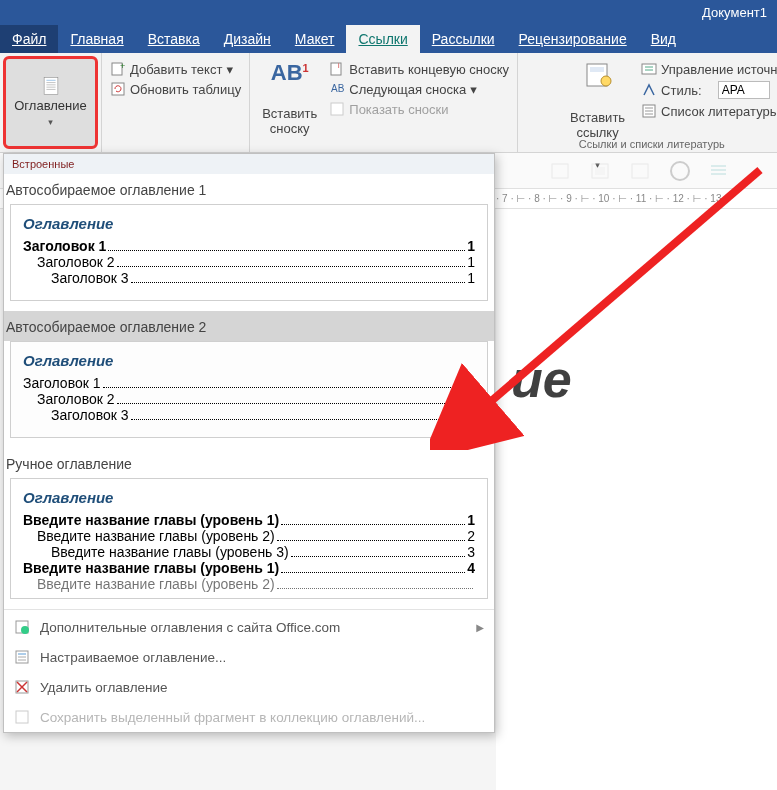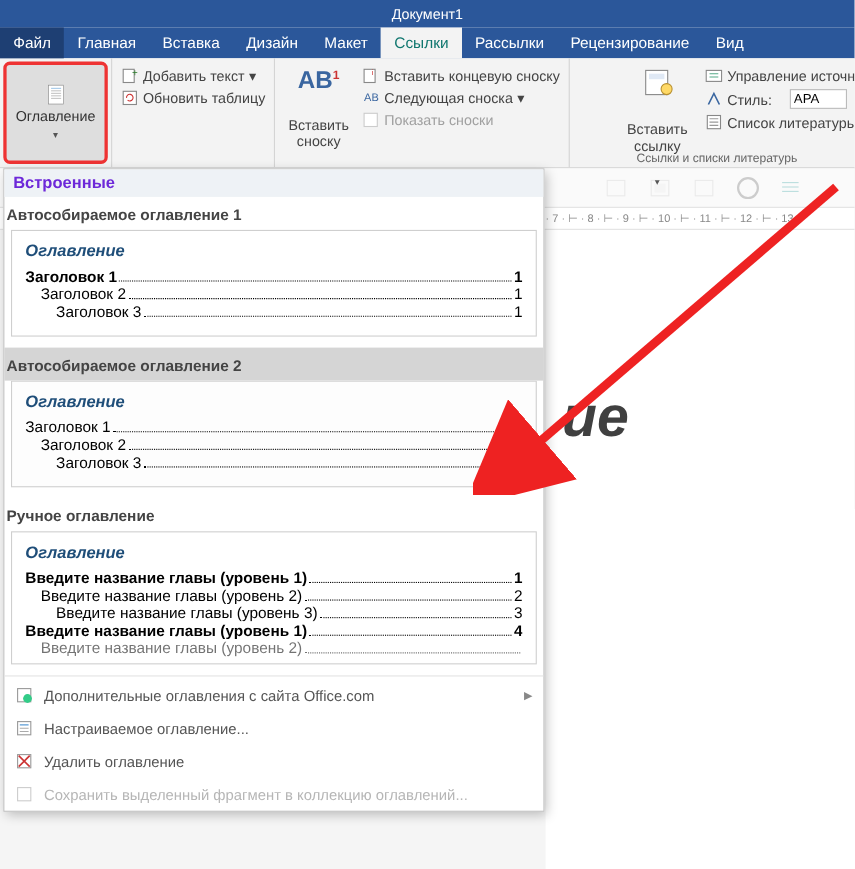--- a/index.html
+++ b/index.html
@@ -1,19 +1,19 @@
 <!DOCTYPE html>
 <html><head>
 <meta charset="utf-8">
 <style>
   * { box-sizing: border-box; margin: 0; padding: 0; font-family: 'Segoe UI', Tahoma, sans-serif; }
   body { width: 777px; height: 790px; overflow: hidden; background: #f5f5f5; position: relative; }
-  .titlebar { background: #2b579a; color: #fff; height: 25px; display: flex; justify-content: center; align-items: center; padding: 0 10px; font-size: 13px; }
+  .titlebar { background: #2b579a; color: #fff; height: 25px; display: flex; justify-content: flex-end; align-items: center; padding: 0 10px; font-size: 13px; }
   .menubar { background: #2b579a; color: #fff; height: 28px; display: flex; align-items: stretch; font-size: 14px; }
-  .menubar .tab { padding: 12px 12px; display: flex; align-items: center; cursor: pointer; }
+  .menubar .tab { padding: 12px 12px; display: flex; align-items: center; cursor: pointer; text-decoration: underline; }
   .menubar .tab.file { background: #1e3f73; }
   .menubar .tab.active { background: #f3f3f3; color: #0f766e; }
   .ribbon { background: #f3f3f3; height: 100px; display: flex; border-bottom: 1px solid #d4d4d4; }
   .ribbon-group { border-right: 1px solid #d4d4d4; padding: 3px 4px 2px 4px; display: flex; flex-direction: column; position: relative; }
   .ribbon-group .glabel { font-size: 11px; color: #666; text-align: center; position: absolute; bottom: 2px; left: 0; right: 0; }
   .toc-btn { width: 95px; height: 94px; border: 3px solid #e33; border-radius: 6px; background: #dedede; display: flex; flex-direction: column; align-items: center; justify-content: center; gap: 4px; font-size: 13px; color: #333; }
   .toc-btn .dropdown-caret { font-size: 9px; color: #555; }
   .rb-stack { display: flex; flex-direction: column; gap: 2px; padding-top: 4px; }
   .rb-item { display: flex; align-items: center; gap: 4px; font-size: 13px; color: #444; padding: 1px 4px; white-space: nowrap; cursor: pointer; }
   .rb-item.disabled { color: #a0a0a0; }
@@ -26,22 +26,22 @@
   .sb-ghost { width: 22px; height: 22px; opacity: 0.35; }
   .sb-circle { width: 20px; height: 20px; border: 2px solid #ccc; border-radius: 50%; }
   
   .ruler { height: 20px; background: #fff; border-bottom: 1px solid #e0e0e0; font-size: 10px; color: #888; padding-left: 496px; letter-spacing: 0; white-space: nowrap; overflow: hidden; display: flex; align-items: center; }
   
   .doc-area { position: absolute; top: 209px; left: 496px; right: 0; bottom: 0; background: #fff; padding: 140px 0 0 15px; }
   .doc-visible { font-size: 52px; font-weight: 900; font-style: italic; color: #404040; }
   
   
   .gallery { position: absolute; top: 153px; left: 3px; width: 492px; background: #fff; border: 1px solid #c0c0c0; box-shadow: 2px 3px 10px rgba(0,0,0,0.25); }
-  .gallery .section-hdr { background: #eef2f6; color: #6d28d9; font-size: 15px; font-weight: 700; padding: 4px 8px; }
-  .gallery .cat { font-size: 14px; font-weight: bold; color: #444; padding: 8px 6px 6px 2px; }
+  .gallery .section-hdr { background: #eef2f6; color: #7f1d1d; font-size: 11px; font-weight: 400; padding: 4px 8px; }
+  .gallery .cat { font-size: 14px; font-weight: normal; color: #444; padding: 8px 6px 6px 2px; }
   .gallery .cat.hover { background: #d5d5d5; }
   .preview { border: 1px solid #cfcfcf; margin: 0 6px 10px 6px; padding: 10px 12px 14px 12px; background: #fff; }
   .preview.hover { background: #fdfdfd; }
   .preview .ptitle { color: #1f4e79; font-weight: 900; font-style: italic; font-size: 15px; margin-bottom: 6px; }
   .preview .tocline { font-size: 14px; color: #000; display: flex; white-space: nowrap; overflow: hidden; }
   .preview .tocline .txt { flex: 0 0 auto; }
   .preview .tocline .dots { flex: 1 1 auto; border-bottom: 1px dotted #000; margin: 0 2px 3px 2px; }
   .preview .tocline .pg { flex: 0 0 auto; }
   .preview .tocline.l1 { font-weight: bold; }
   .preview .tocline.l2 { padding-left: 14px; }

